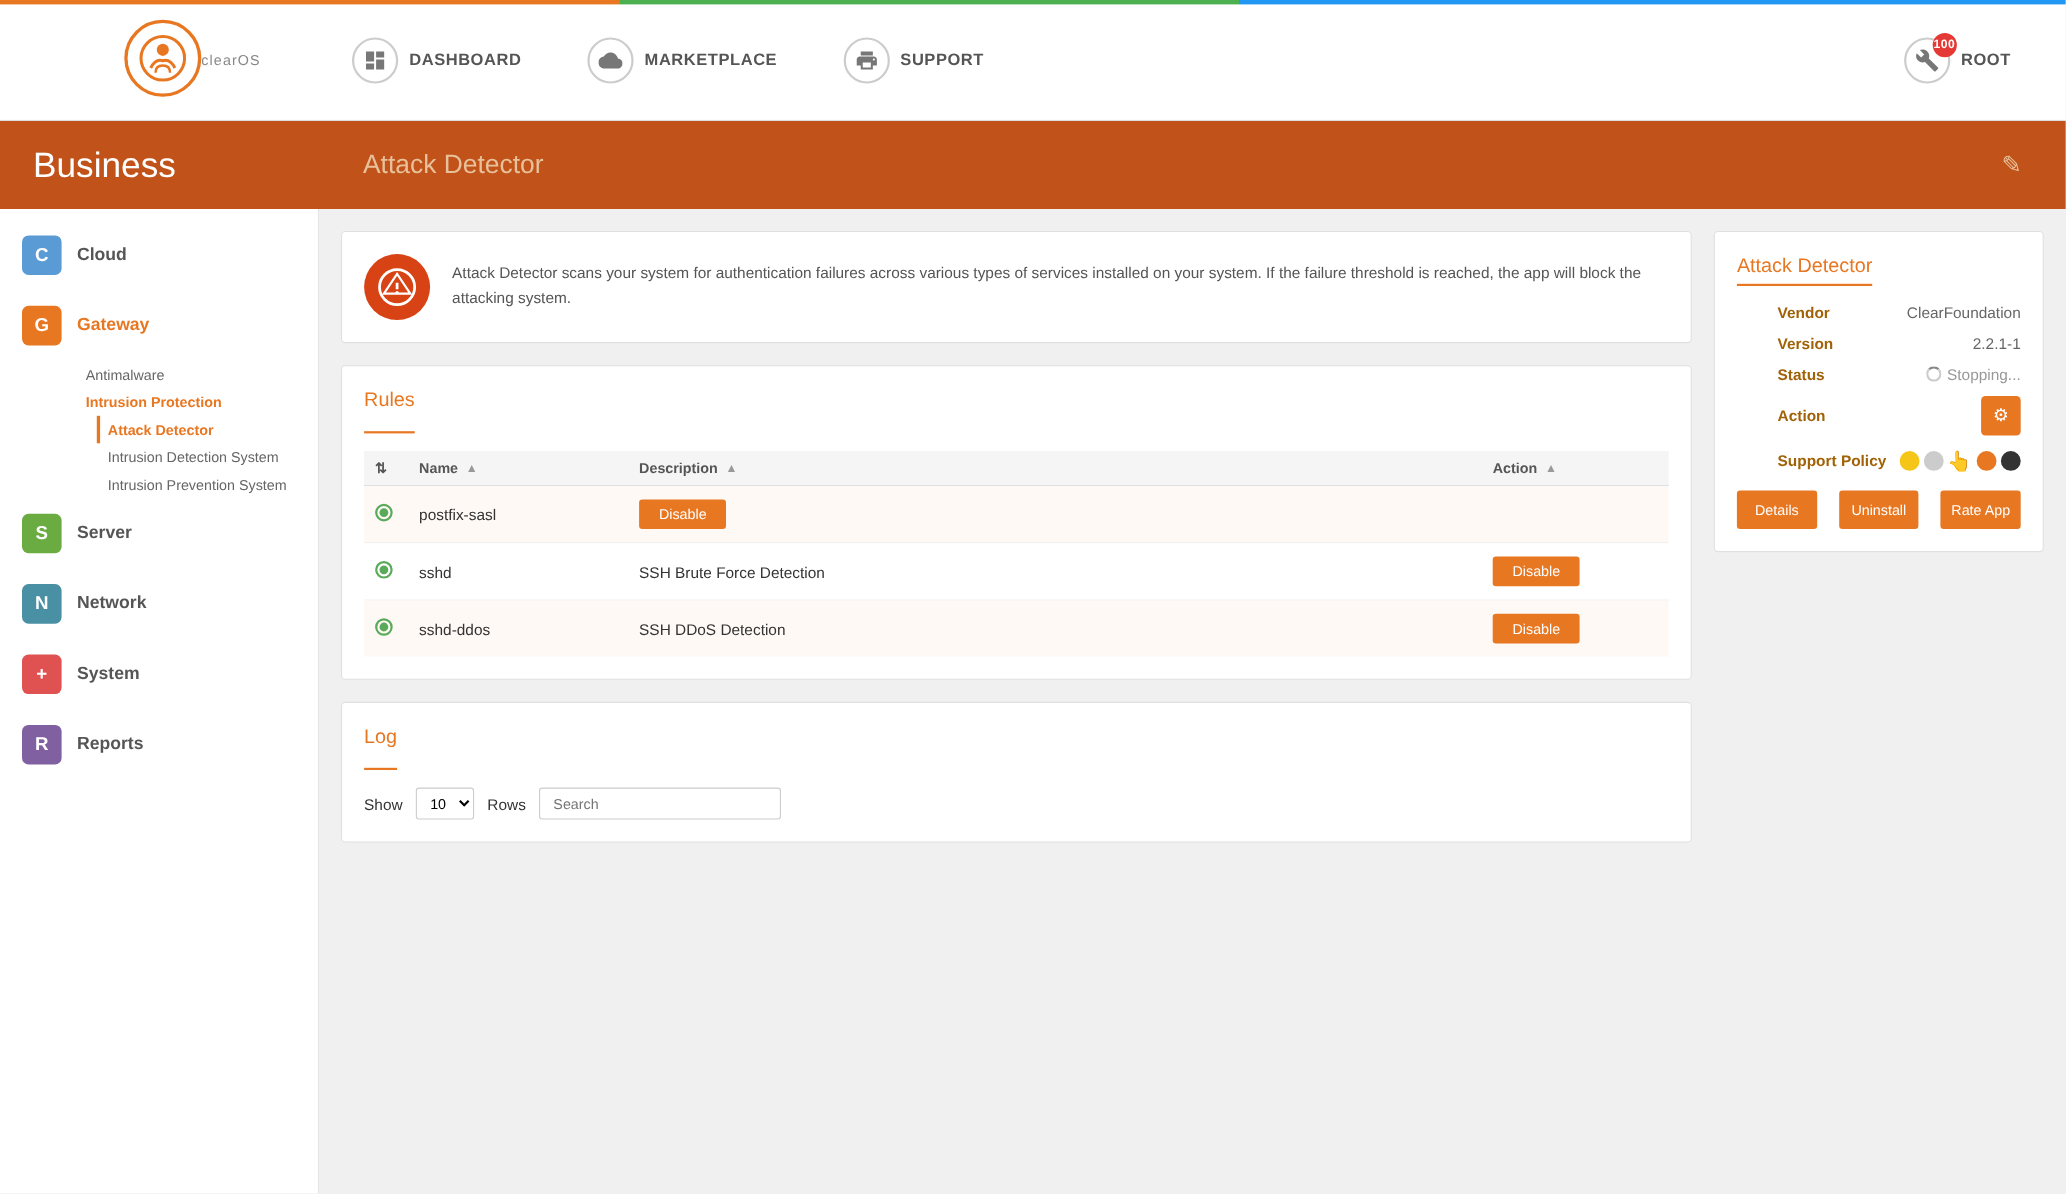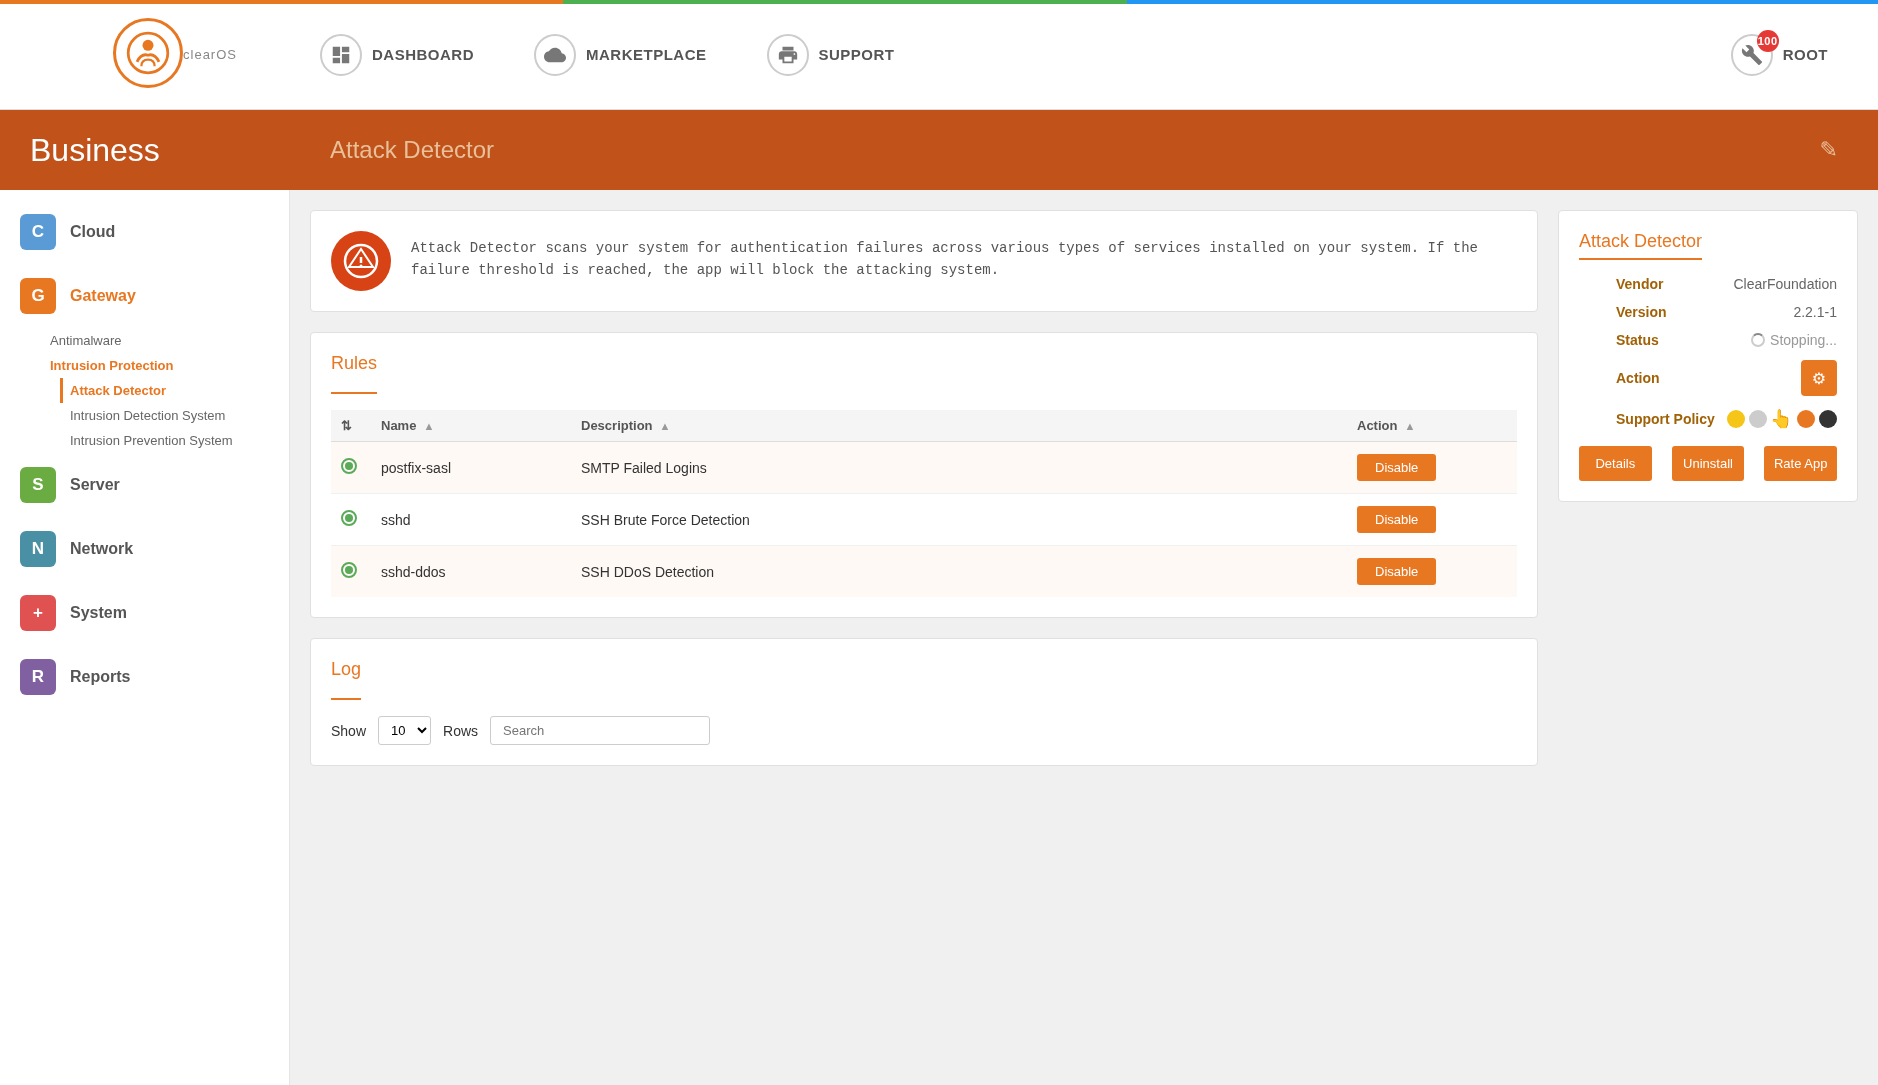--- a/index.html
+++ b/index.html
@@ -153,20 +153,21 @@
     .icon-cloud { background: #5b9bd5; }
     .icon-gateway { background: #e87722; }
     .icon-server { background: #6aab42; }
     .icon-network { background: #4a90a4; }
     .icon-system { background: #e05252; }
     .icon-reports { background: #8060a0; }
 
     .sidebar-item.active-parent { color: #e87722; }
     .sidebar-submenu {
       padding-left: 40px;
+      margin-left: 28px;
     }
     .sidebar-submenu-item {
       padding: 5px 0 5px 10px;
       font-size: 13px;
       color: #666;
       cursor: pointer;
     }
     .sidebar-submenu-item.active {
       color: #e87722;
       font-weight: 600;
@@ -197,21 +198,20 @@
     
     .info-box {
       background: #fff;
       border: 1px solid #e0e0e0;
       border-radius: 4px;
       padding: 20px 20px;
       display: flex;
       align-items: flex-start;
       gap: 20px;
       margin-bottom: 20px;
-      font-family: Liberation Mono, monospace;
     }
     .info-box-icon {
       width: 60px; height: 60px;
       flex-shrink: 0;
       background: #d84315;
       border-radius: 50%;
       display: flex; align-items: center; justify-content: center;
     }
     .info-box-icon svg { width: 36px; height: 36px; }
     .info-box-text {
@@ -553,21 +553,20 @@
         </div>
         <div class="col-sort">
           <span>Action</span>
           <span class="sort-icon">▲</span>
         </div>
       </div>
 
       <div class="table-row">
         <div><span class="status-dot-green"></span></div>
         <div>postfix-sasl</div>
-        <div>SMTP Failed Logins</div>
         <div><button class="btn-disable">Disable</button></div>
       </div>
 
       <div class="table-row">
         <div><span class="status-dot-green"></span></div>
         <div>sshd</div>
         <div>SSH Brute Force Detection</div>
         <div><button class="btn-disable">Disable</button></div>
       </div>
 

